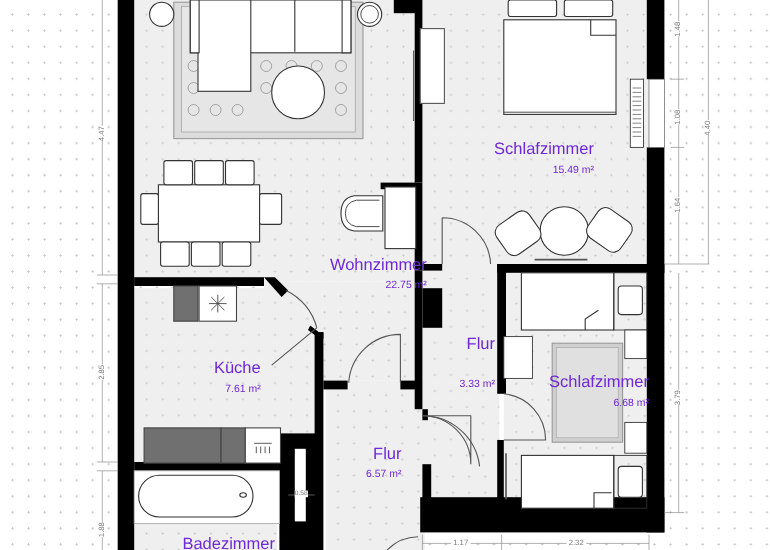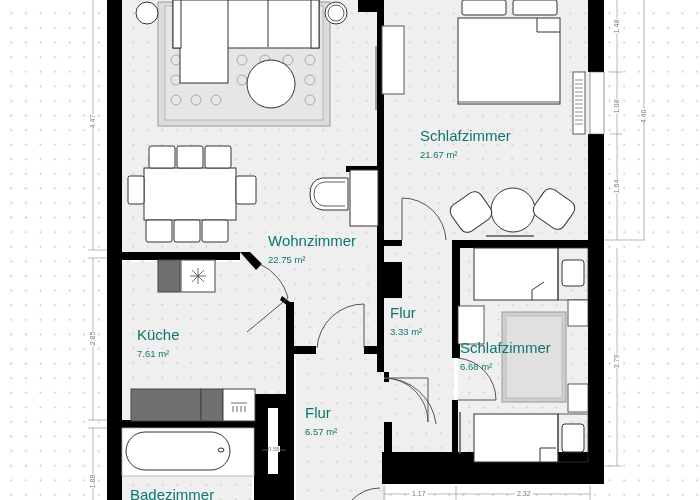--- a/index.html
+++ b/index.html
@@ -5,21 +5,21 @@
     html, body { margin:0; padding:0; }
     body { width:700px; height:500px; overflow:hidden; background:#ffffff; font-family:"Liberation Sans", sans-serif; position:relative; }
     #plan { position:absolute; left:0; top:0; width:700px; height:500px; }
     .bg-dots { position:absolute; left:0; top:0; width:700px; height:500px;
       background-image: radial-gradient(circle, #c9c9c9 0.8px, transparent 1.2px);
       background-size:14.6px 14.6px; background-position:4px 6px; }
     .room-floor { position:absolute; background:#efefef;
       background-image: radial-gradient(circle, #cfcfcf 0.8px, transparent 1.2px);
       background-size:14.6px 14.6px; background-position:4px 6px; }
     .wall { position:absolute; background:#000; }
-    .label { position:absolute; text-align:left; color:#0f766e; }
+    .label { position:absolute; text-align:right; color:#6d28d9; }
     .room-name { font-size:15px; white-space:nowrap; }
     .room-area { font-size:9.5px; white-space:nowrap; }
     .dim { position:absolute; font-size:7px; color:#777; }
     svg { position:absolute; left:0; top:0; }
   </style>
 </head>
 <body>
 
 <div id="plan">
   <div class="bg-dots"></div>
@@ -219,29 +219,29 @@
       <line x1="262" y1="450" x2="286" y2="450"></line>
     </g>
   </svg>
 
   <div class="label" style="left:268px;top:232px;width:120px;">
     <div class="room-name">Wohnzimmer</div>
     <div class="room-area" style="margin-top:5px;">22.75 m²</div>
   </div>
   <div class="label" style="left:420px;top:127px;width:120px;">
     <div class="room-name">Schlafzimmer</div>
-    <div class="room-area" style="margin-top:5px;">21.67 m²</div>
+    <div class="room-area" style="margin-top:5px;">15.49 m²</div>
   </div>
   <div class="label" style="left:137px;top:326px;width:100px;">
     <div class="room-name">Küche</div>
     <div class="room-area" style="margin-top:5px;">7.61 m²</div>
   </div>
   <div class="label" style="left:390px;top:304px;width:60px;">
     <div class="room-name">Flur</div>
-    <div class="room-area" style="margin-top:5px;">3.33 m²</div>
+    <div class="room-area" style="margin-top:23px;">3.33 m²</div>
   </div>
   <div class="label" style="left:460px;top:339px;width:130px;">
     <div class="room-name">Schlafzimmer</div>
     <div class="room-area" style="margin-top:5px;">6.68 m²</div>
   </div>
   <div class="label" style="left:305px;top:404px;width:60px;">
     <div class="room-name">Flur</div>
     <div class="room-area" style="margin-top:5px;">6.57 m²</div>
   </div>
   <div class="label" style="left:130px;top:486px;width:120px;">

